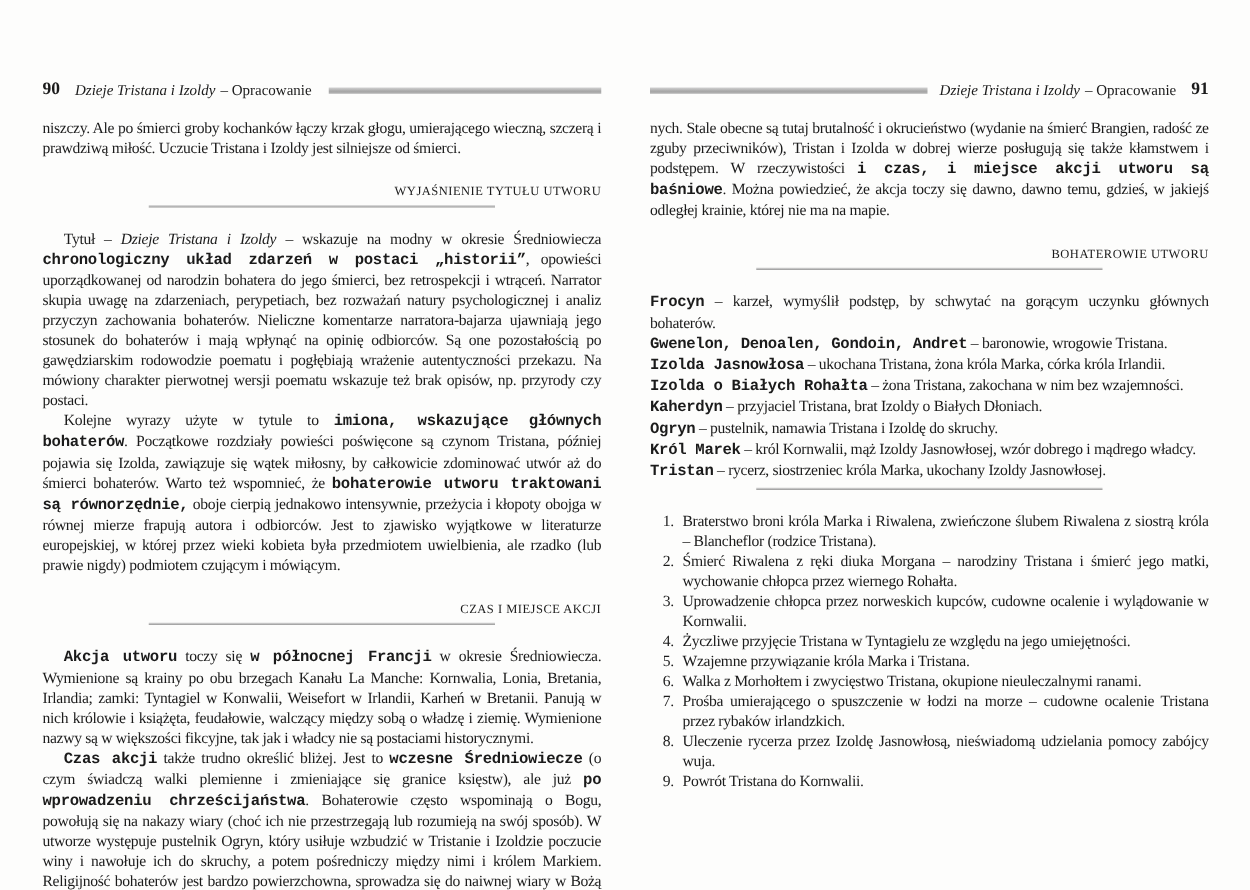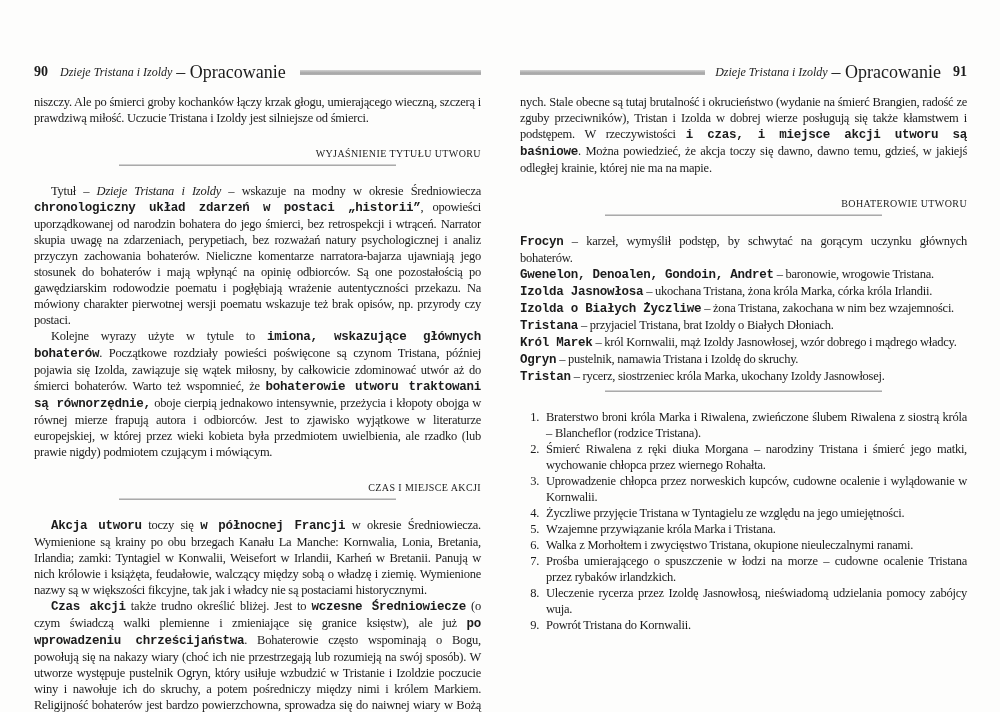--- a/index.html
+++ b/index.html
@@ -21,21 +21,21 @@
   .page-left  { left: 34px; }
   .page-right { left: 520px; }
 
   
   .runhead {
     display: flex; align-items: center;
     height: 16px; white-space: nowrap;
   }
   .pagenum { font-weight: bold; font-size: 14px; }
   .runtitle { font-style: italic; font-size: 12px; }
-  .runsuffix { font-style: normal; font-size: 18px; }
+  .runsuffix { font-style: normal; font-size: 12px; }
   .page-left  .pagenum  { margin-right: 12px; }
   .page-left  .runsuffix { margin-left: 4px; }
   .page-right .runtitle  { margin-left: 10px; }
   .page-right .runsuffix { margin-left: 4px; margin-right: 12px; }
   .headbar {
     flex: 1; height: 5px;
     background: linear-gradient(180deg, #d2d2d2 0%, #a6a6a6 60%, #b4b4b4 100%);
   }
   .page-left .headbar { margin-left: 14px; }
 
@@ -119,24 +119,24 @@
 
     <p class="para continuation"><span>nych. Stale obecne są tutaj brutalność i okrucieństwo (wydanie na śmierć Brangien, radość ze zguby przeciwników), Tristan i Izolda w dobrej wierze posługują się także kłamstwem i podstępem. W rzeczywistości </span><span class="b">i czas, i miejsce akcji utworu są baśniowe</span><span>. Można powiedzieć, że akcja toczy się dawno, dawno temu, gdzieś, w jakiejś odległej krainie, której nie ma na mapie.</span></p>
 
     <h2 class="sechead">BOHATEROWIE UTWORU</h2>
     <div class="secrule"></div>
 
     <div class="charlist">
       <p class="para"><span class="b">Frocyn</span><span> – karzeł, wymyślił podstęp, by schwytać na gorącym uczynku głównych bohaterów.</span></p>
       <p class="para"><span class="b">Gwenelon, Denoalen, Gondoin, Andret</span><span> – baronowie, wrogowie Tristana.</span></p>
       <p class="para"><span class="b">Izolda Jasnowłosa</span><span> – ukochana Tristana, żona króla Marka, córka króla Irlandii.</span></p>
-      <p class="para"><span class="b">Izolda o Białych Życzliwe</span><span> – żona Tristana, zakochana w nim bez wzajemności.</span></p>
-      <p class="para"><span class="b">Tristana</span><span> – przyjaciel Tristana, brat Izoldy o Białych Dłoniach.</span></p>
+      <p class="para"><span class="b">Izolda o Białych Rohałta</span><span> – żona Tristana, zakochana w nim bez wzajemności.</span></p>
+      <p class="para"><span class="b">Kaherdyn</span><span> – przyjaciel Tristana, brat Izoldy o Białych Dłoniach.</span></p>
+      <p class="para"><span class="b">Ogryn</span><span> – pustelnik, namawia Tristana i Izoldę do skruchy.</span></p>
       <p class="para"><span class="b">Król Marek</span><span> – król Kornwalii, mąż Izoldy Jasnowłosej, wzór dobrego i mądrego władcy.</span></p>
-      <p class="para"><span class="b">Ogryn</span><span> – pustelnik, namawia Tristana i Izoldę do skruchy.</span></p>
       <p class="para"><span class="b">Tristan</span><span> – rycerz, siostrzeniec króla Marka, ukochany Izoldy Jasnowłosej.</span></p>
     </div>
 
     <div class="secrule"></div>
 
     <div class="events">
       <div class="event">
           <span class="evnum">1.</span>
           <p class="para evtext">Braterstwo broni króla Marka i Riwalena, zwieńczone ślubem Riwalena z siostrą króla – Blancheflor (rodzice Tristana).</p>
         </div>

